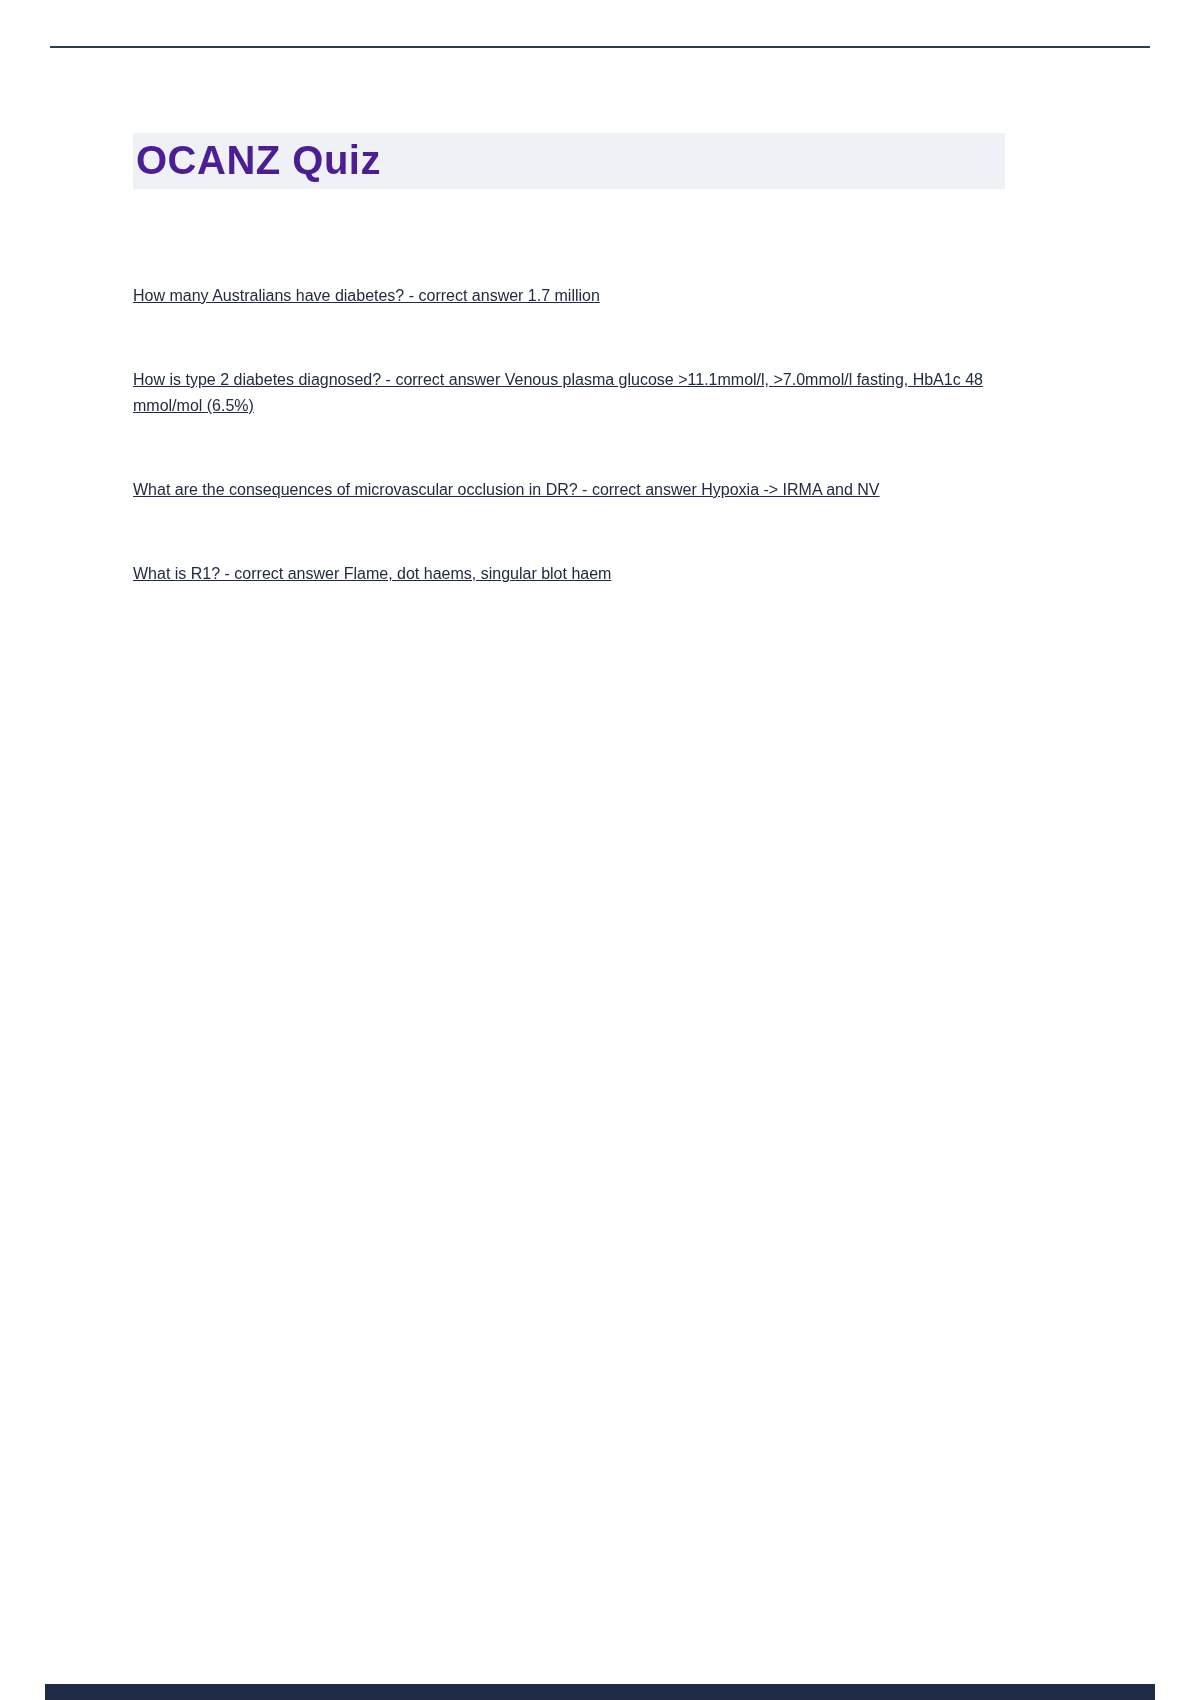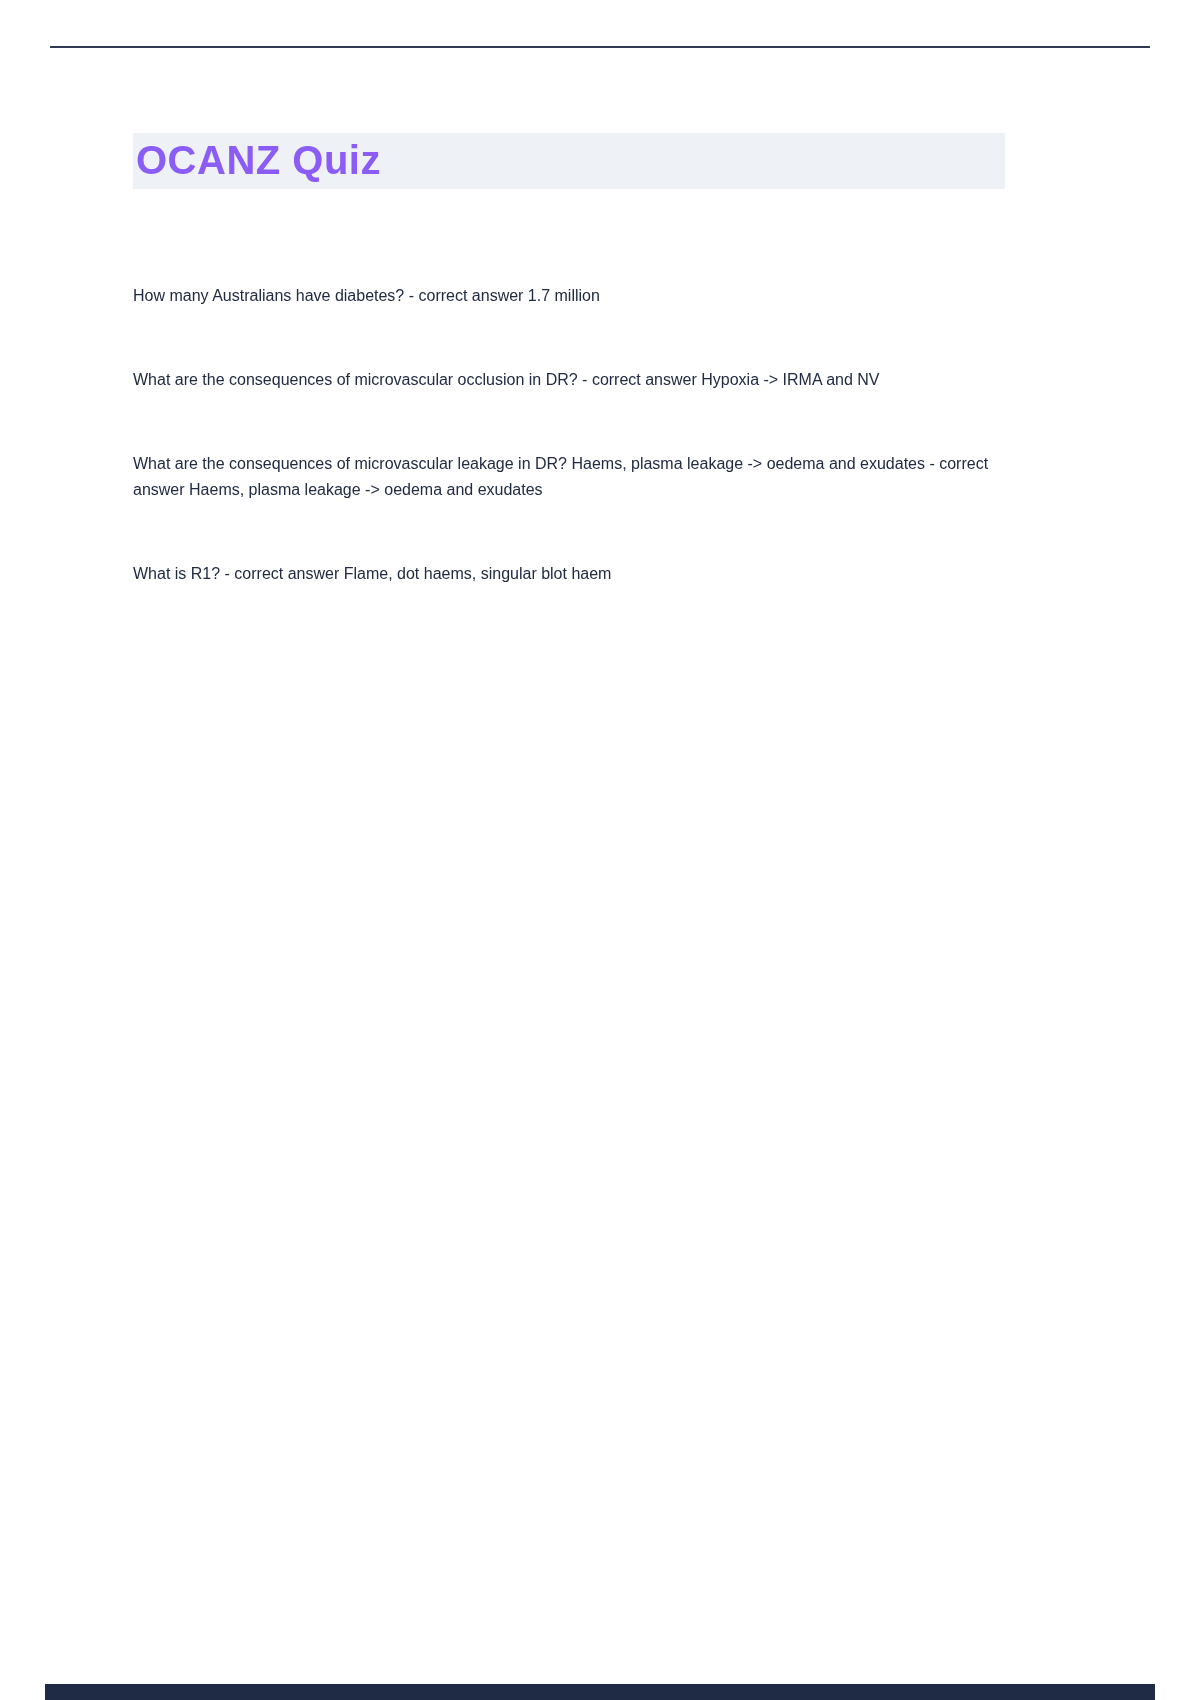--- a/index.html
+++ b/index.html
@@ -31,34 +31,35 @@
     left: 133px;
     width: 872px;
   }
   .page-title {
     display: block;
     box-sizing: border-box;
     width: 100%;
     margin: 0 0 94px 0;
     padding: 5px 8px 7px 3px;
     background: #eef1f5;
-    color: #8b5cf6;
+    color: #4c1d95;
     font-size: 40px;
     font-weight: bold;
     letter-spacing: 0.5px;
     line-height: 1.1;
   }
   .qa-list {
     width: 100%;
   }
   .qa-item {
     margin: 0 0 58px 0;
     font-size: 16px;
     line-height: 26px;
     color: #212b42;
+    text-decoration: underline;
   }
   .footer-bar {
     position: absolute;
     bottom: 0;
     left: 45px;
     right: 45px;
     height: 16px;
     background: #1f2a44;
   }
 </style>
@@ -68,22 +69,22 @@
 <div class="page">
 
   <div class="top-rule"></div>
 
   <div class="content">
 
     <h1 class="page-title">OCANZ Quiz</h1>
 
     <div class="qa-list">
       <p class="qa-item">How many Australians have diabetes? - correct answer 1.7 million</p>
+      <p class="qa-item">How is type 2 diabetes diagnosed? - correct answer Venous plasma glucose &gt;11.1mmol/l, &gt;7.0mmol/l fasting, HbA1c 48 mmol/mol (6.5%)</p>
       <p class="qa-item">What are the consequences of microvascular occlusion in DR? - correct answer Hypoxia -&gt; IRMA and NV</p>
-      <p class="qa-item">What are the consequences of microvascular leakage in DR? Haems, plasma leakage -&gt; oedema and exudates - correct answer Haems, plasma leakage -&gt; oedema and exudates</p>
       <p class="qa-item">What is R1? - correct answer Flame, dot haems, singular blot haem</p>
     </div>
 
   </div>
 
   <div class="footer-bar"></div>
 
 </div>
 
 </body></html>

